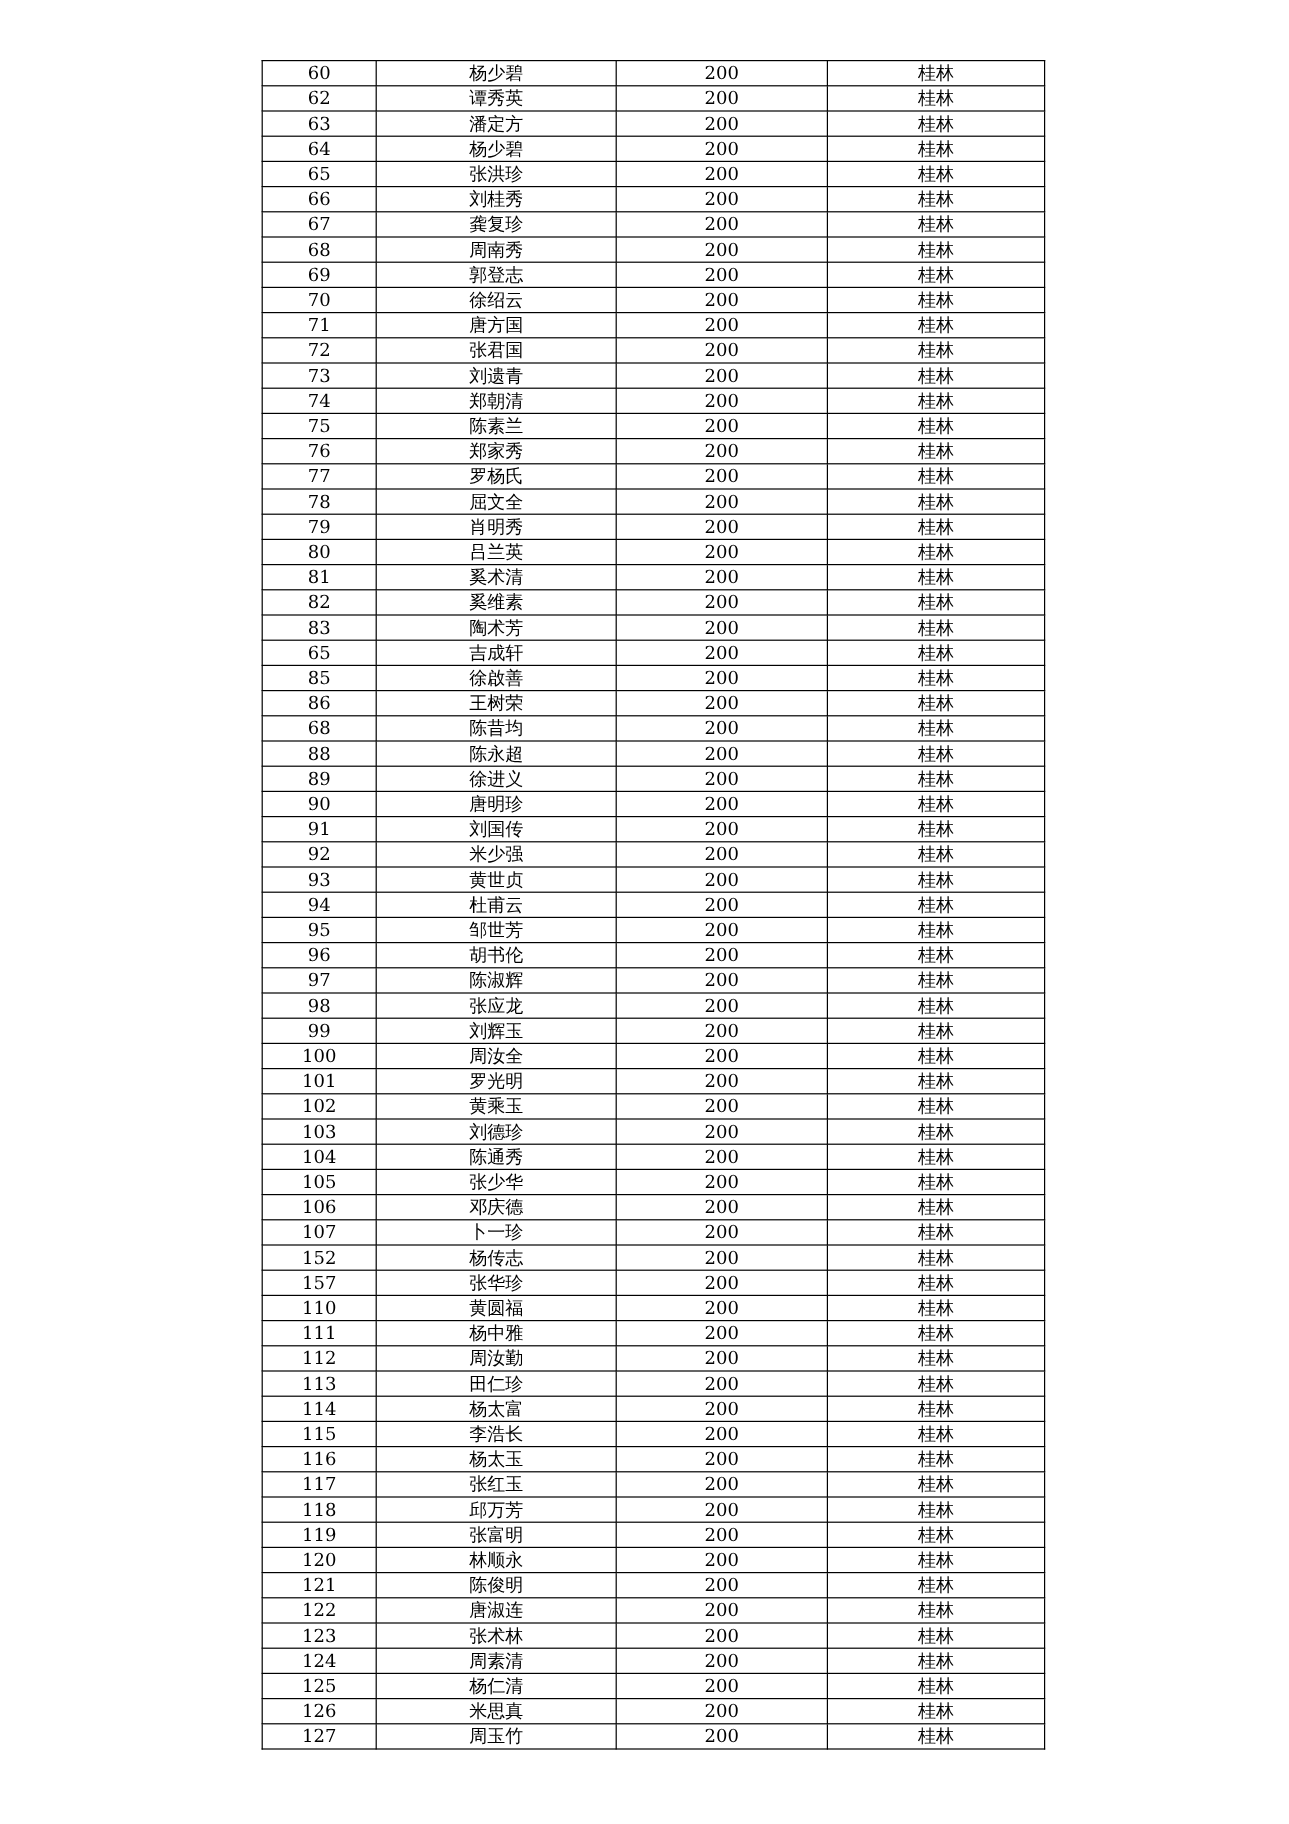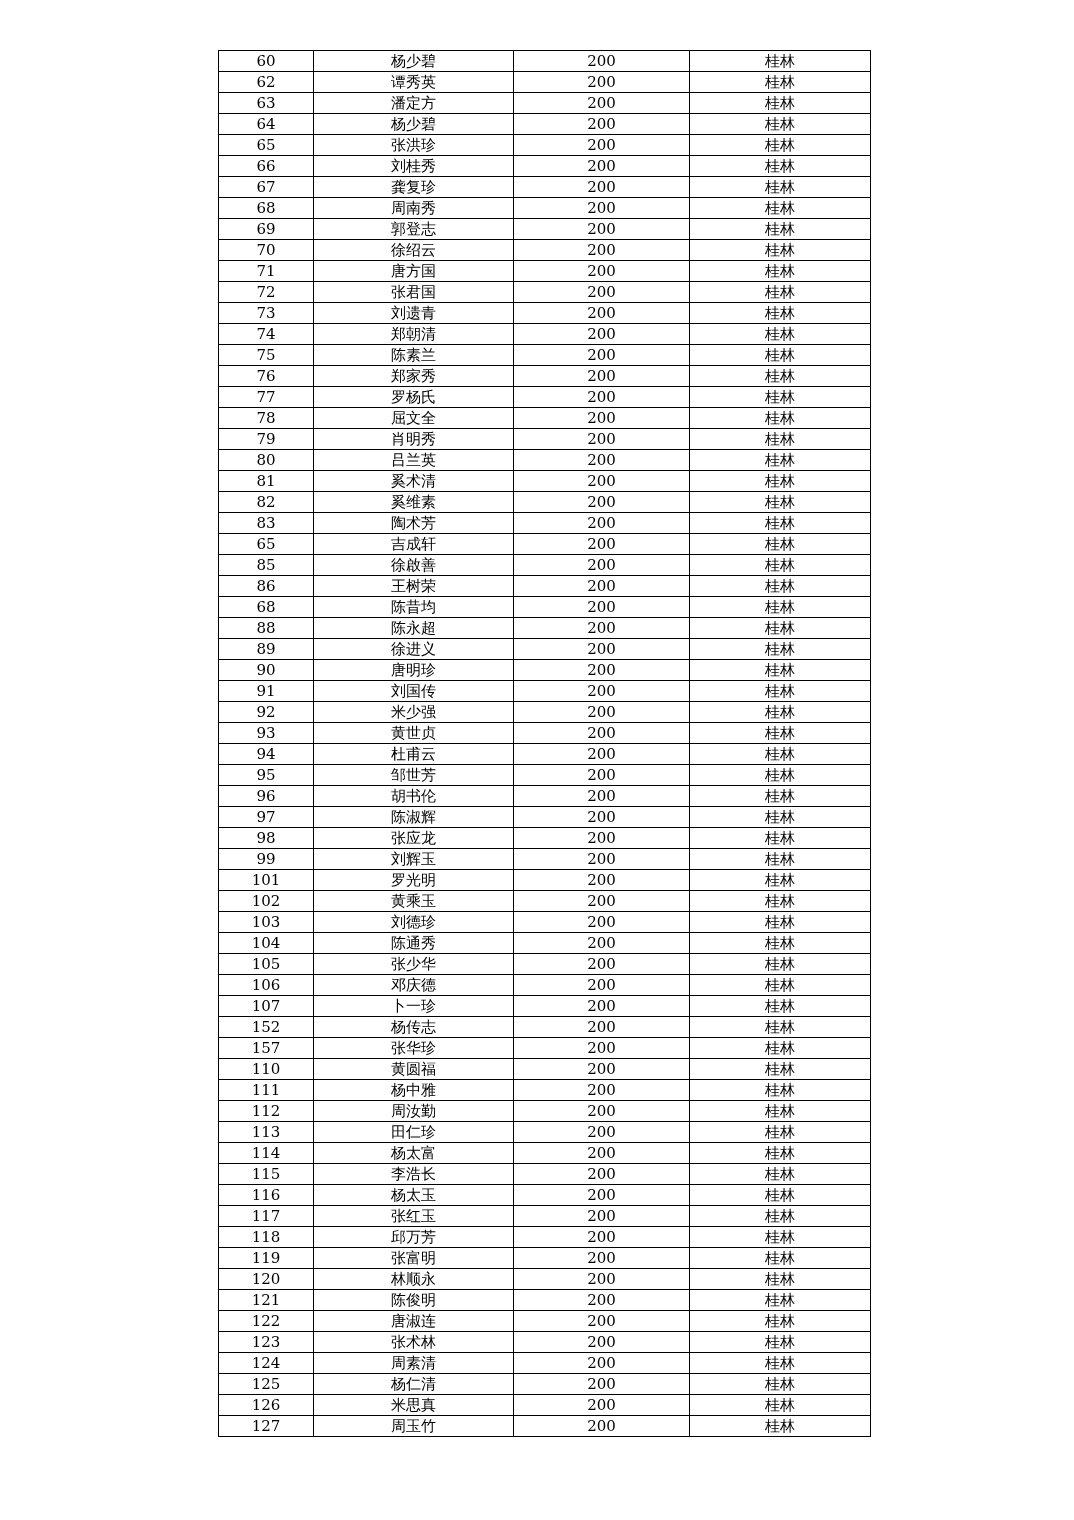--- a/index.html
+++ b/index.html
@@ -279,20 +279,26 @@
           <td class="col-2">200</td>
           <td class="col-3">桂林</td>
         </tr>
         <tr>
           <td class="col-0">99</td>
           <td class="col-1">刘辉玉</td>
           <td class="col-2">200</td>
           <td class="col-3">桂林</td>
         </tr>
         <tr>
+          <td class="col-0">100</td>
+          <td class="col-1">周汝全</td>
+          <td class="col-2">200</td>
+          <td class="col-3">桂林</td>
+        </tr>
+        <tr>
           <td class="col-0">101</td>
           <td class="col-1">罗光明</td>
           <td class="col-2">200</td>
           <td class="col-3">桂林</td>
         </tr>
         <tr>
           <td class="col-0">102</td>
           <td class="col-1">黄乘玉</td>
           <td class="col-2">200</td>
           <td class="col-3">桂林</td>

